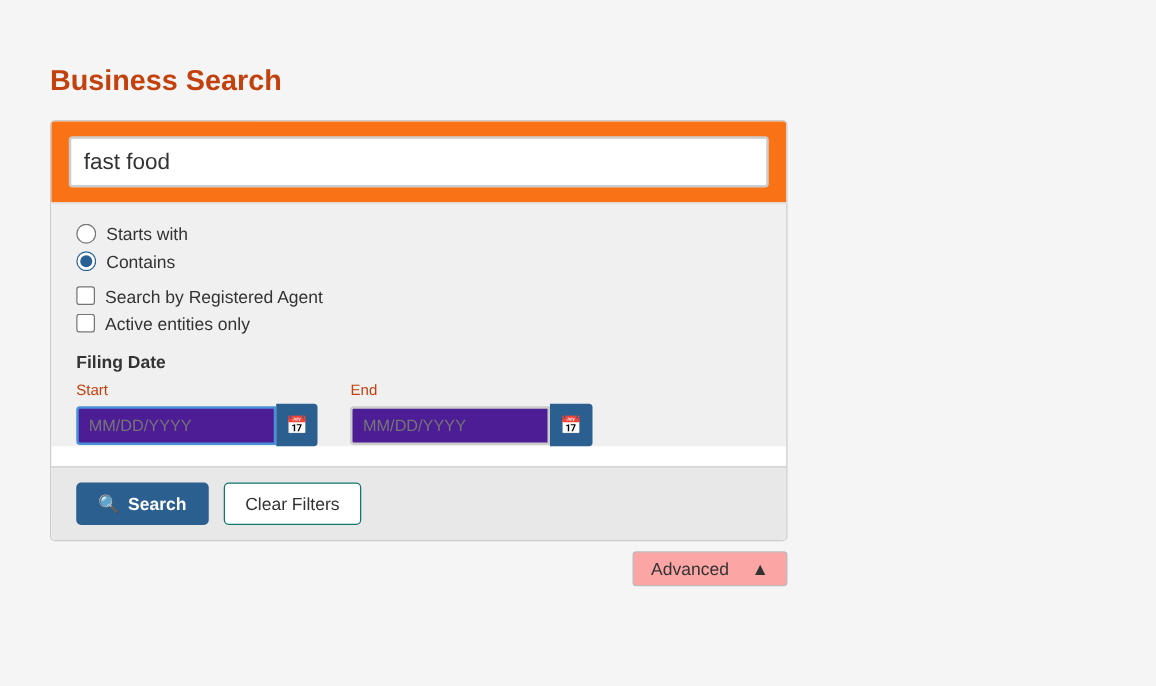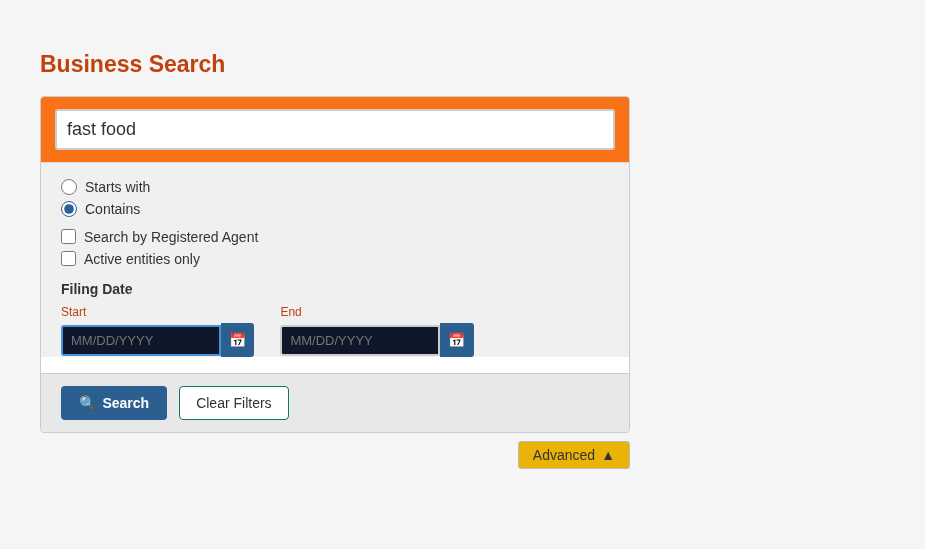--- a/index.html
+++ b/index.html
@@ -118,21 +118,21 @@
       align-items: center;
     }
     .date-input {
       font-size: 13px;
       padding: 6px 8px;
       border: 2px solid #4a90d9;
       border-radius: 3px 0 0 3px;
       outline: none;
       width: 160px;
       color: #999;
-      background: #0f172a;
+      background: #4c1d95;
     }
     .date-input.end-input {
       border-color: #ccc;
     }
     .calendar-btn {
       background: #2a5f8f;
       border: none;
       border-radius: 0 3px 3px 0;
       padding: 7px 8px;
       cursor: pointer;
@@ -174,30 +174,30 @@
       cursor: pointer;
       background: #fff;
     }
     .advanced-toggle-row {
       display: flex;
       justify-content: flex-end;
       padding: 8px 0 4px 0;
       width: 590px;
     }
     .advanced-toggle-btn {
-      background: #eab308;
+      background: #fca5a5;
       border: 1px solid #bbb;
       border-radius: 3px;
       padding: 5px 14px;
       font-size: 14px;
       color: #333;
       cursor: pointer;
       display: flex;
       align-items: center;
-      gap: 6px;
+      gap: 18px;
     }
     .search-icon-unicode {
       font-size: 14px;
     }
   </style>
 </head>
 <body>
 
 <div class="page-container">
   <h1 class="page-title">Business Search</h1>

